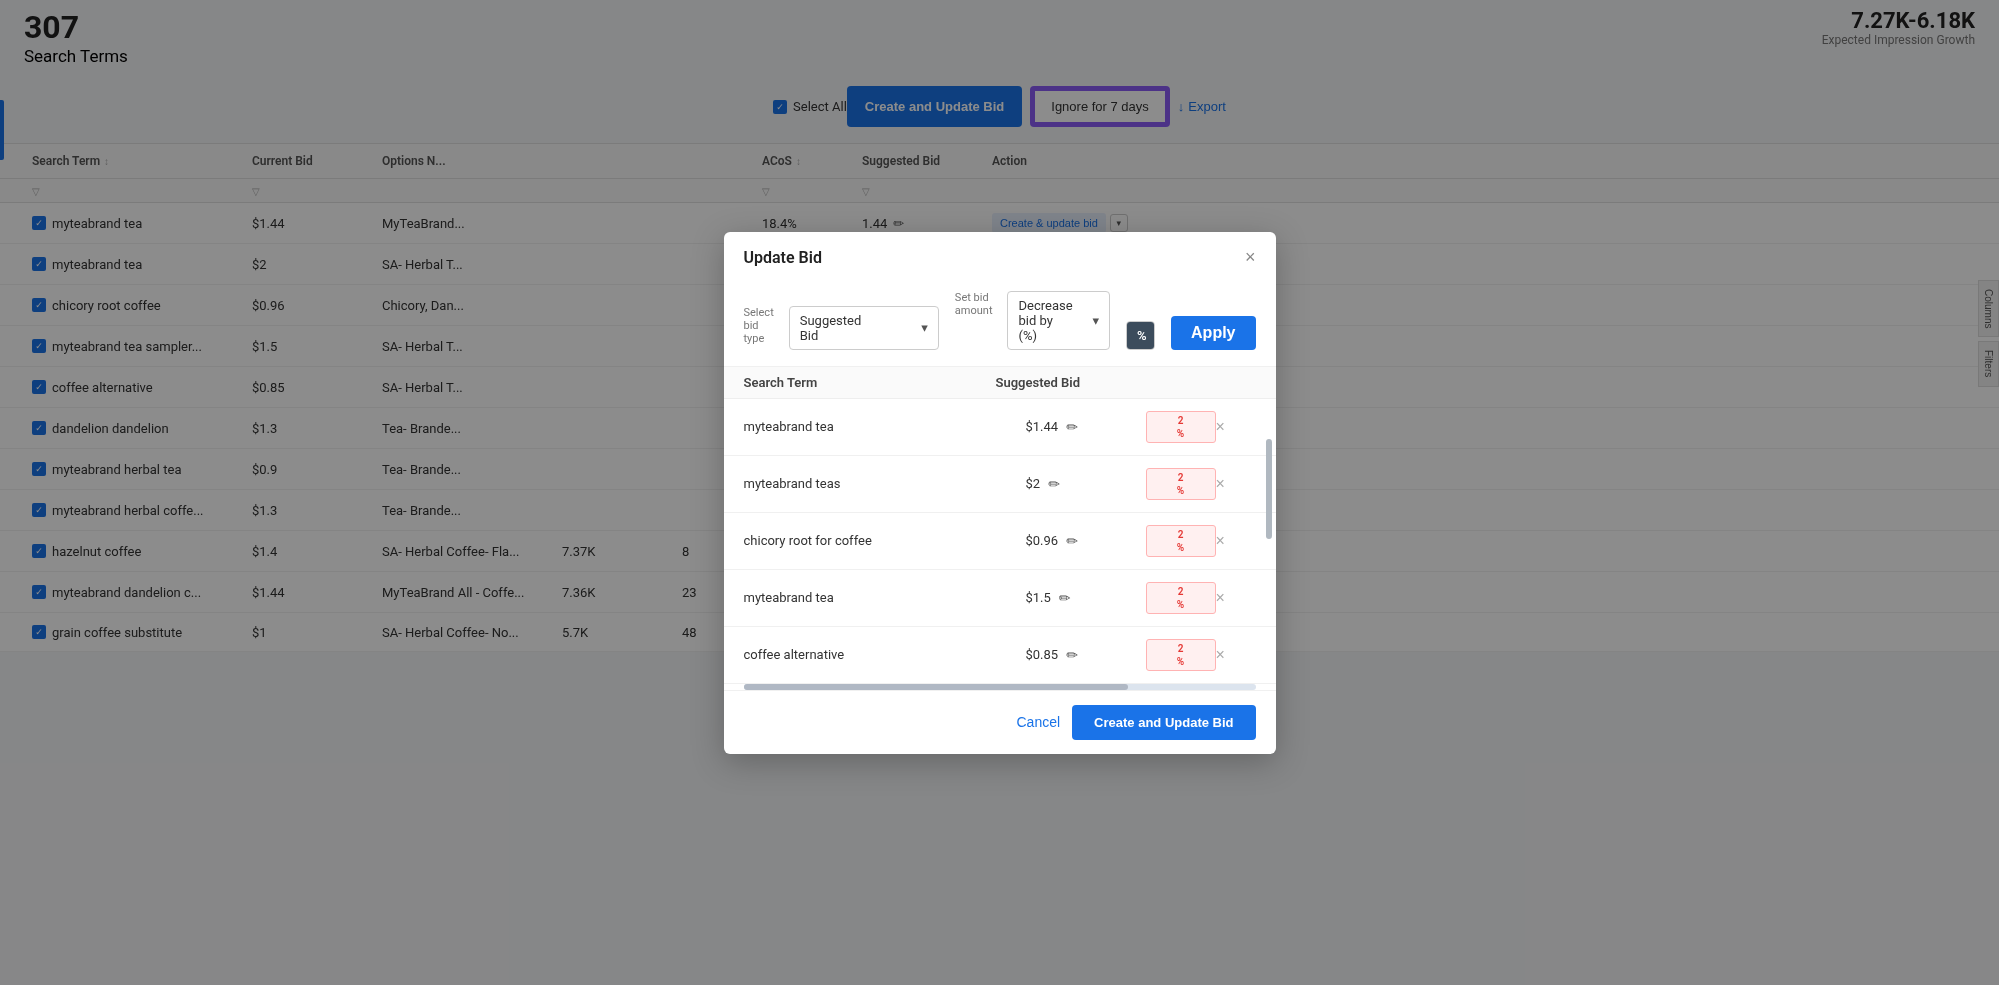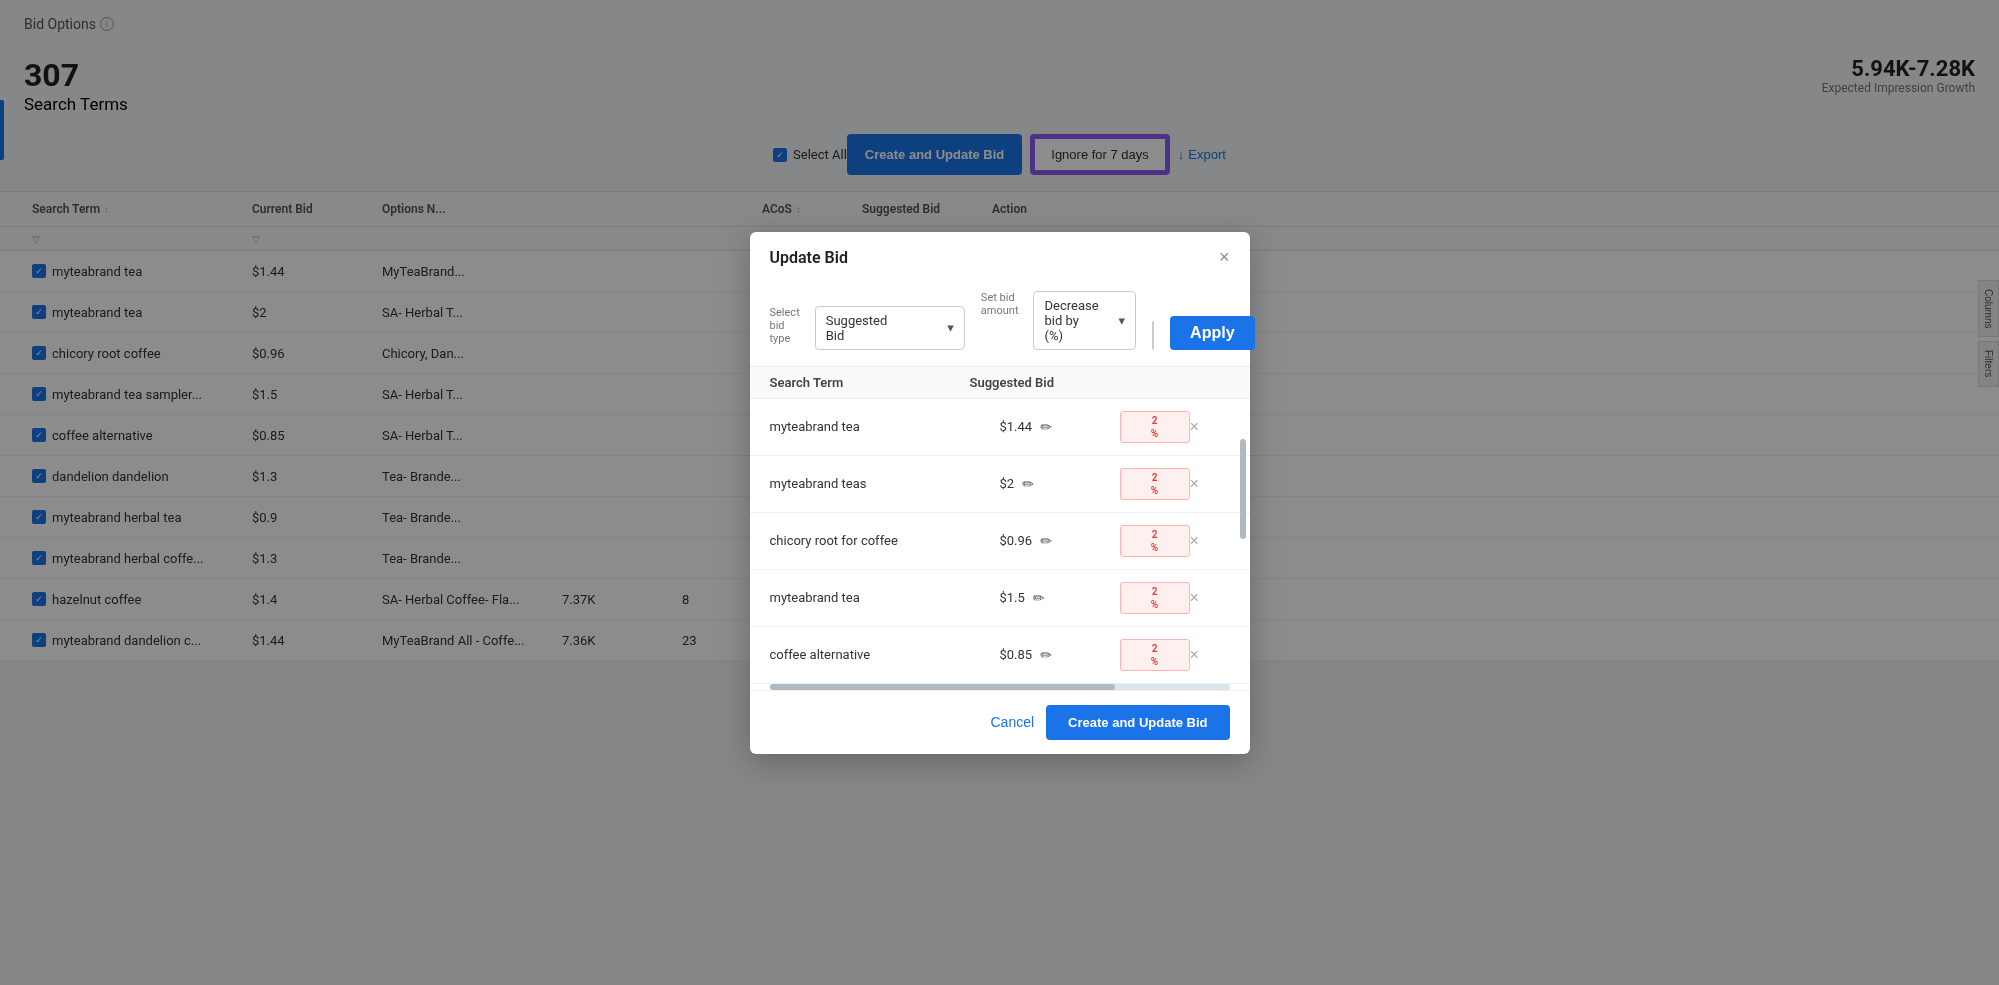--- a/index.html
+++ b/index.html
@@ -147,21 +147,21 @@
       z-index: 100;
       display: flex;
       align-items: center;
       justify-content: center;
     }
 
     
     .modal {
       background: white;
       border-radius: 6px;
-      width: 500px;
+      width: 552px;
       max-height: 680px;
       box-shadow: 0 8px 32px rgba(0,0,0,0.25);
       display: flex;
       flex-direction: column;
       position: relative;
       justify-content: flex-end;
     }
     .modal-header {
       display: flex;
       align-items: center;
@@ -299,34 +299,28 @@
 
     .sort-icon { font-size: 10px; color: #aaa; }
   </style>
 </head>
 <body>
 
 <div class="page-bg">
 
   <div class="left-accent"></div>
 
-  <div class="page-header">
-    <div class="bid-options-label">
-      <span>Bid Options</span>
-      <span class="info-icon">i</span>
-    </div>
-  </div>
 
   <div class="stats-row">
     <div class="stat-left">
       <div class="stat-number">307</div>
       <div class="stat-label">Search Terms</div>
     </div>
     <div class="stat-right">
-      <div class="stat-range">5.94K-7.28K</div>
+      <div class="stat-range">7.27K-6.18K</div>
       <div class="stat-sub">Expected Impression Growth</div>
     </div>
   </div>
 
   <div class="controls-row">
     <div class="select-all-wrap">
       <div class="checkbox-blue"></div>
       <span>Select All</span>
     </div>
     <div class="action-buttons">
@@ -514,20 +508,35 @@
       <div class="td">MyTeaBrand All - Coffe...</div>
       <div class="td">7.36K</div>
       <div class="td">23</div>
       <div class="td">15.1%</div>
       <div class="td" style="display:flex;align-items:center;gap:6px;">1.44 <span style="cursor:pointer;color:#555;">✏</span></div>
       <div class="td action-cell">
           <button class="create-update-btn">Create &amp; update bid</button>
           <div class="dropdown-arrow">▾</div>
         </div>
     </div>
+    <div class="table-row-item">
+      <div class="td td-term">
+          <div class="row-checkbox"></div>
+          <span class="term-text">grain coffee substitute</span>
+        </div>
+      <div class="td">$1</div>
+      <div class="td">SA- Herbal Coffee- No...</div>
+      <div class="td">5.7K</div>
+      <div class="td">48</div>
+      <div class="td">16%</div>
+      <div class="td" style="display:flex;align-items:center;gap:6px;">1 <span style="cursor:pointer;color:#555;">✏</span></div>
+      <div class="td action-cell">
+          <div class="dropdown-arrow" style="width:20px;">▾</div>
+        </div>
+    </div>
   </div>
 
   <div class="sidebar-right">
     <button class="sidebar-icon-btn">
       <span>Columns</span>
     </button>
     <button class="sidebar-icon-btn" style="margin-top:4px;">
       <span>Filters</span>
     </button>
   </div>

